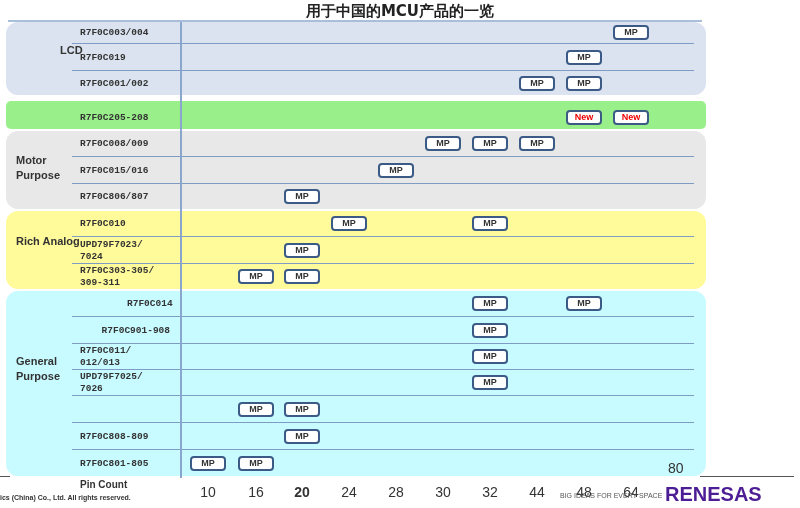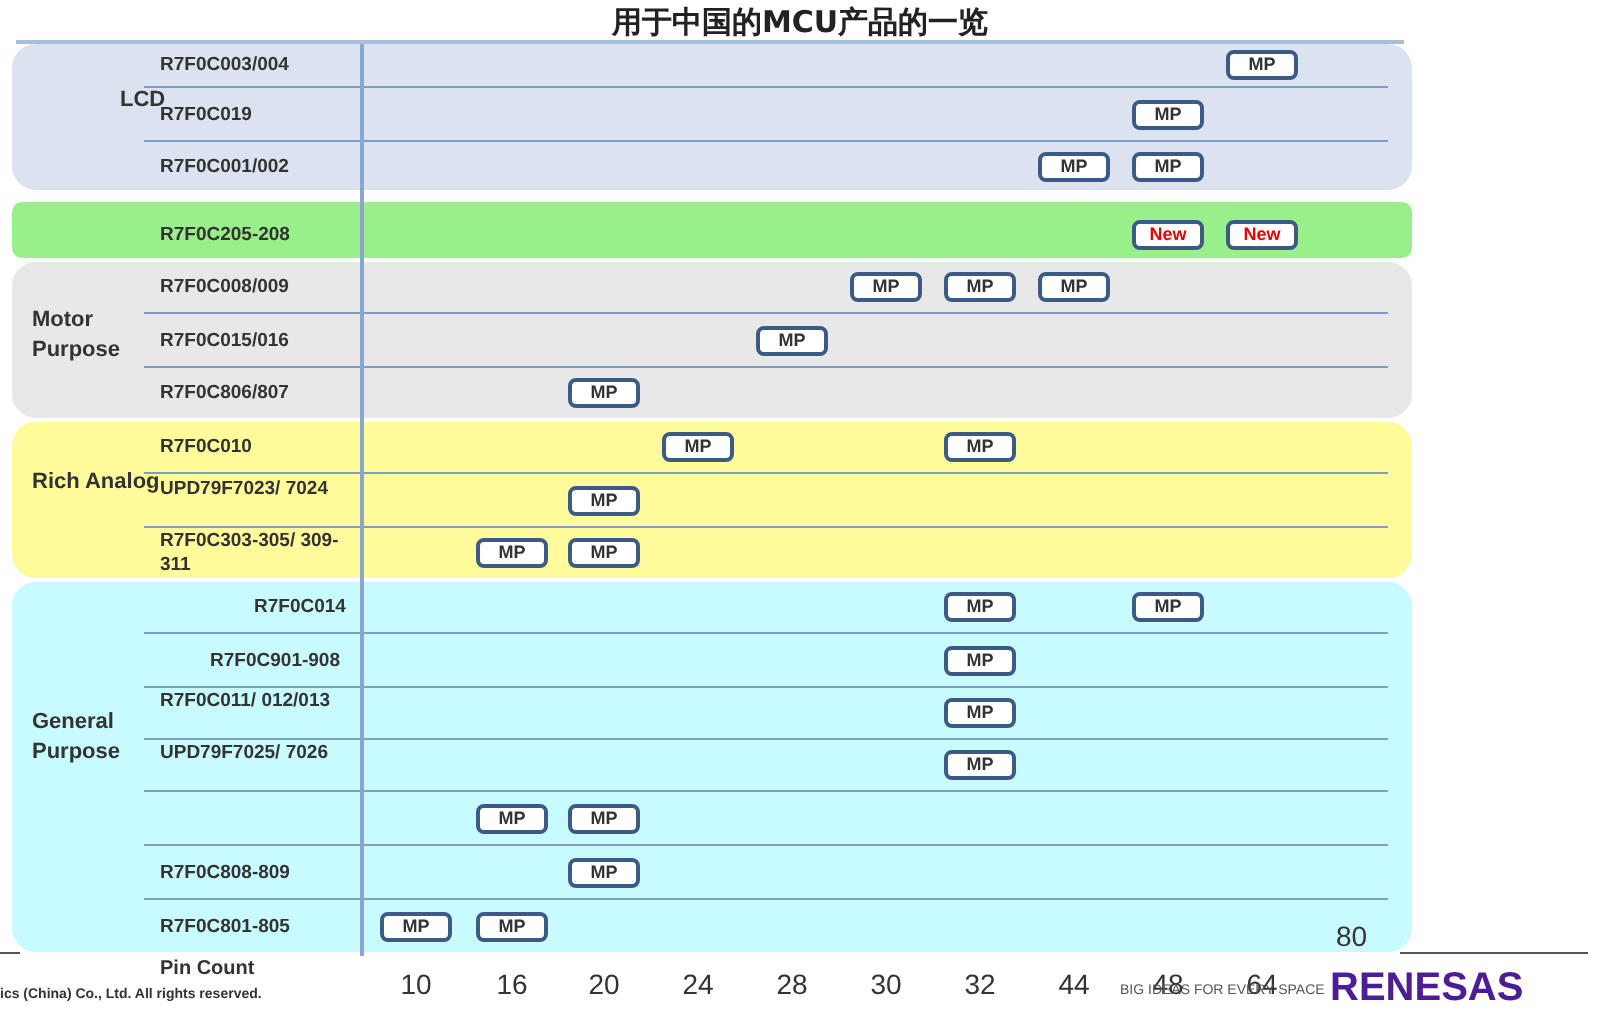--- a/index.html
+++ b/index.html
@@ -3,21 +3,21 @@
 <meta charset="utf-8">
 <style>
   html,body{margin:0;padding:0;background:#fff;}
   body{width:800px;height:508px;position:relative;overflow:hidden;font-family:"DejaVu Sans","Liberation Sans",sans-serif;}
   .title{position:absolute;left:0;top:0;width:800px;height:22px;text-align:center;font-weight:bold;font-size:15px;color:#222;line-height:22px;}
   .title-rule{position:absolute;left:8px;top:20px;width:694px;height:2px;background:#a9bfd9;}
   .group{position:absolute;left:6px;width:700px;border-radius:12px;}
   .group-label{position:absolute;left:10px;font-weight:bold;font-size:11px;color:#333;line-height:15px;font-family:"Liberation Sans",sans-serif;}
   .row{position:absolute;left:0;width:100%;}
   .row-line{position:absolute;left:66px;right:12px;height:1px;background:#7f9cc4;}
-  .part{position:absolute;left:74px;font-weight:bold;font-size:9.5px;color:#333;line-height:12px;font-family:Liberation Sans, sans-serif;}
+  .part{position:absolute;left:74px;font-weight:bold;font-size:9.5px;color:#333;line-height:12px;font-family:Liberation Mono, monospace;}
   .vdiv{position:absolute;left:180px;top:22px;width:2px;height:456px;background:#8aa6cc;}
   .badge{position:absolute;width:36px;height:15px;margin-left:-18px;border:2px solid #3b5b86;border-radius:4px;background:#fff;box-sizing:border-box;text-align:center;font:bold 9px/11px "Liberation Sans",sans-serif;color:#333;}
   .badge.new{color:#e00;}
   .pin{position:absolute;top:484px;font-size:14px;color:#333;transform:translateX(-50%);font-family:"Liberation Sans",sans-serif;}
   .pin-label{position:absolute;left:80px;top:479px;font-weight:bold;font-size:10px;color:#333;font-family:"Liberation Sans",sans-serif;}
   .copyright{position:absolute;left:0;top:494px;font-size:7px;font-weight:bold;color:#333;font-family:"Liberation Sans",sans-serif;}
   .page-no{position:absolute;left:668px;top:460px;font-size:14px;color:#333;font-family:"Liberation Sans",sans-serif;}
   .bottom-rule{position:absolute;left:700px;top:476px;width:94px;height:1px;background:#555;}
   .left-rule{position:absolute;left:0;top:476px;width:10px;height:1px;background:#555;}
   .slogan{position:absolute;left:560px;top:492px;font-size:7px;color:#555;font-family:"Liberation Sans",sans-serif;}
@@ -131,21 +131,21 @@
         <div class="badge" style="left: 202px; top: 5.5px;">MP</div>
         <div class="badge" style="left: 250px; top: 5.5px;">MP</div>
       </div>
     </div>
   </div>
 <div class="vdiv"></div>
 
 <div id="pins">
     <div class="pin" style="left: 208px; text-align: right;">10</div>
     <div class="pin" style="left: 256px;">16</div>
-    <div class="pin" style="left: 302px;">20</div>
+    <div class="pin" style="left: 302px; font-weight: bold;">20</div>
     <div class="pin" style="left: 349px;">24</div>
     <div class="pin" style="left: 396px;">28</div>
     <div class="pin" style="left: 443px; text-align: right;">30</div>
     <div class="pin" style="left: 490px;">32</div>
     <div class="pin" style="left: 537px;">44</div>
     <div class="pin" style="left: 584px;">48</div>
     <div class="pin" style="left: 631px;">64</div>
   </div>
 <div class="pin-label">Pin Count</div>
 

